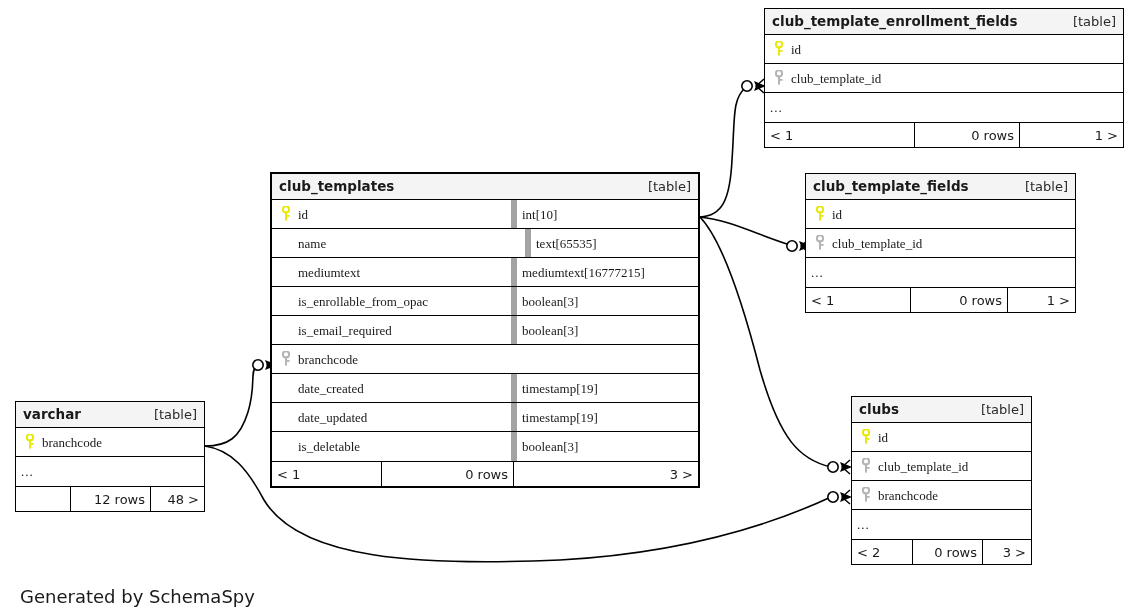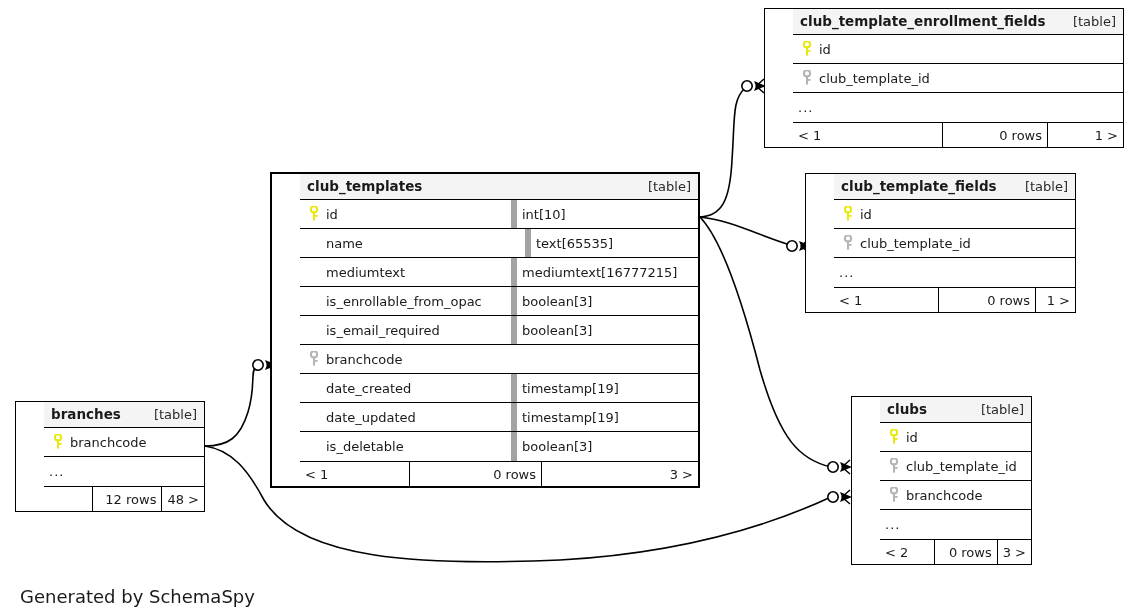--- a/index.html
+++ b/index.html
@@ -26,21 +26,20 @@
   }
 
   
   .tbl {
     position: absolute;
     z-index: 2;
     background: #ffffff;
     border: 1px solid #000000;
     font-size: 13px;
     line-height: 1;
-    padding-left: 28px;
   }
   .tbl.focal { border-width: 2.5px; }
 
   .tbl-head {
     background: #f4f4f4;
     border-bottom: 1px solid #000000;
     display: flex;
     align-items: center;
     justify-content: space-between;
     padding: 0 7px;
@@ -52,21 +51,21 @@
     font-size: 13.5px;
     white-space: nowrap;
   }
   .tbl-kind {
     font-size: 13px;
     color: #2a2a2a;
     white-space: nowrap;
     padding-left: 10px;
   }
 
-  .rows { display: block; }
+  .rows { display: block; font-family: Liberation Serif, serif; }
   .row {
     display: flex;
     align-items: center;
     height: 29px;
     border-bottom: 1px solid #000000;
   }
   .row:last-child { border-bottom: none; }
   .col-name {
     display: flex;
     align-items: center;
@@ -414,21 +413,21 @@
     </div>
     <div class="tbl-foot">
       <span class="foot-cell foot-left" style="width:61px">&lt; 2</span>
       <span class="foot-cell foot-mid" style="width:70px">0 rows</span>
       <span class="foot-cell foot-right" style="flex:1">3 &gt;</span>
     </div>
   </div>
 
   <div class="tbl" id="t-br">
     <div class="tbl-head">
-      <span class="tbl-name">branches</span>
+      <span class="tbl-name">varchar</span>
       <span class="tbl-kind">[table]</span>
     </div>
     <div class="rows">
       <div class="row">
         <span class="col-name">
           <span class="keyslot">
             <svg width="10" height="16" viewBox="0 0 10 16">
                 <circle cx="5" cy="3.4" r="3.1" fill="none" stroke="#e8e80a" stroke-width="2"></circle>
                 <rect x="4" y="5.6" width="2" height="9" fill="#e8e80a"></rect>
                 <rect x="6" y="9" width="2.6" height="1.8" fill="#e8e80a"></rect>

